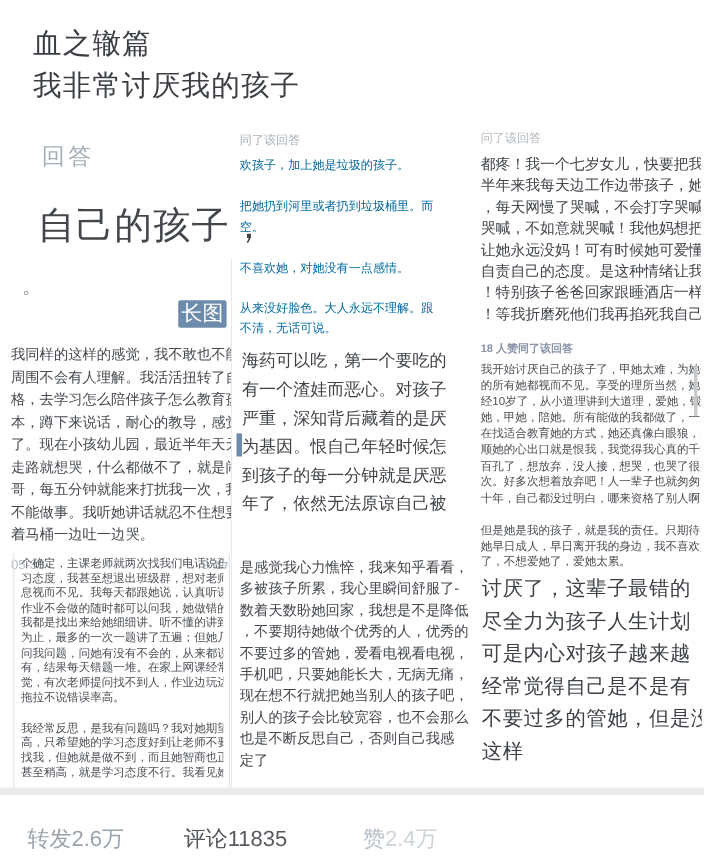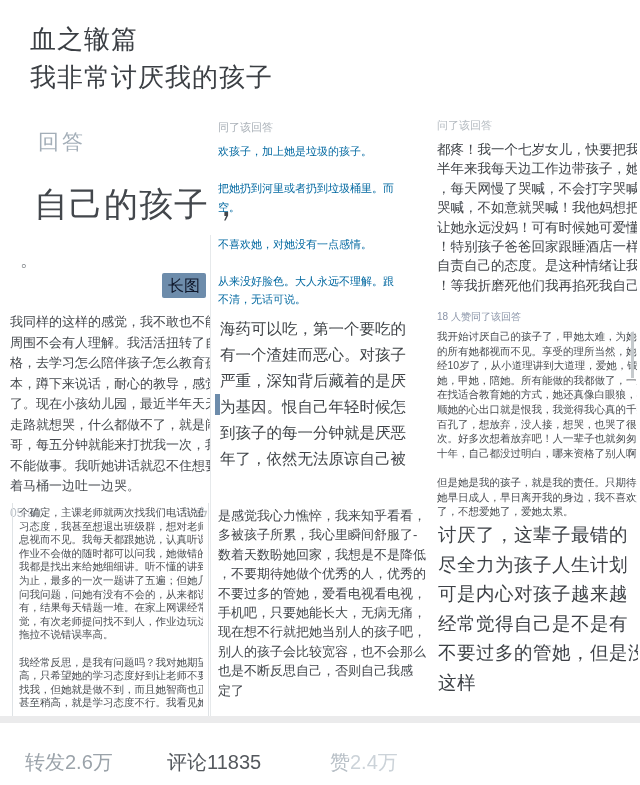--- a/index.html
+++ b/index.html
@@ -14,21 +14,21 @@
   
   .line { white-space:nowrap; overflow:hidden; }
   .panel { position:absolute; }
   .col1-divider { left:210px; top:122px; width:1px; height:578px; background:#e6e9eb; }
 
   
   .answer-label { margin:8px 0 0 18px; font-size:21px; color:#a3aeb8; letter-spacing:3px; }
   .headline { margin:26px 0 0 14px; font-size:34px; color:#43474c; letter-spacing:1px; white-space:nowrap; }
   .punct-fragment { position:absolute; left:0px; top:128px; font-size:18px; color:#7d8287; }
   .long-img-badge { position:absolute; left:142px; top:153px; width:44px; height:25px;
-    background:#6d8cab; color:#0f172a; font-size:16px; line-height:25px; text-align:center; border-radius:2px; }
+    background:#6d8cab; color:#ffffff; font-size:19px; line-height:25px; text-align:center; border-radius:2px; }
   .badge-fragment { left:215px; top:281px; width:5px; height:21px; background:#6d8cab; }
 
   
   .p1b .line { font-size:13px; line-height:20.5px; color:#45494e; }
   .p1b-footer { display:flex; justify-content:space-between; align-items:center; margin-top:8px; padding-right:2px; }
   .p1b-footer .date { font-size:12px; color:#b9bfc5; }
   .p1b-footer .right { display:flex; align-items:center; gap:5px; font-size:12px; color:#b9bfc5; }
 
   
   .p1c { border-left:1px solid #dfe3e6; border-right:1px solid #dfe3e6; padding:3px 5px 6px 6px; }
@@ -42,21 +42,21 @@
   .p2b .line { font-size:15.5px; line-height:26px; color:#3f4347; }
 
   
   .p2c .line { font-size:13px; line-height:19.4px; color:#43474c; }
 
   
   .p3a .line { font-size:13.5px; line-height:19.4px; color:#3f4348; }
   .p3a .panel-header { color:#b3bac0; }
 
   
-  .p3b .panel-header { font-size:10px; color:#8a94a8; margin-bottom:5px; }
+  .p3b .panel-header { font-size:10px; color:#8a94a8; margin-bottom:5px;font-weight:bold; }
   .p3b .line { font-size:10.5px; line-height:14.6px; color:#4a4e53; }
   .scrollbar-thumb { position:absolute; left:194px; top:22px; width:3px; height:46px; background:#c6cacd; }
 
   
   .p3c .line { font-size:18.5px; line-height:29.5px; color:#3d4146; letter-spacing:0.5px; }
 
   
   .section-divider { left:0; top:716px; width:640px; height:7px; background:#ebebec; }
   .action-bar { left:0; top:723px; width:640px; height:62px; background:#ffffff; }
   .action-item { position:absolute; top:26px; font-size:20px; white-space:nowrap; }
@@ -176,22 +176,22 @@
     </div>
 
     <div class="panel p3a" style="left:437px;top:5px;width:200px;">
       <div class="panel-header">问了该回答</div>
       <div>
           <div class="line">都疼！我一个七岁女儿，快要把我</div>
           <div class="line">半年来我每天边工作边带孩子，她</div>
           <div class="line">，每天网慢了哭喊，不会打字哭喊</div>
           <div class="line">哭喊，不如意就哭喊！我他妈想把</div>
           <div class="line">让她永远没妈！可有时候她可爱懂</div>
+          <div class="line">自责自己的态度。是这种情绪让我</div>
           <div class="line">！特别孩子爸爸回家跟睡酒店一样</div>
-          <div class="line">自责自己的态度。是这种情绪让我</div>
           <div class="line">！等我折磨死他们我再掐死我自己</div>
         </div>
     </div>
 
     <div class="panel p3b" style="left:437px;top:197px;width:200px;">
       <div class="panel-header">18 人赞同了该回答</div>
       <div>
           <div class="line">我开始讨厌自己的孩子了，甲她太难，为她做</div>
           <div class="line">的所有她都视而不见。享受的理所当然，她已</div>
           <div class="line">经10岁了，从小道理讲到大道理，爱她，锻炼</div>

